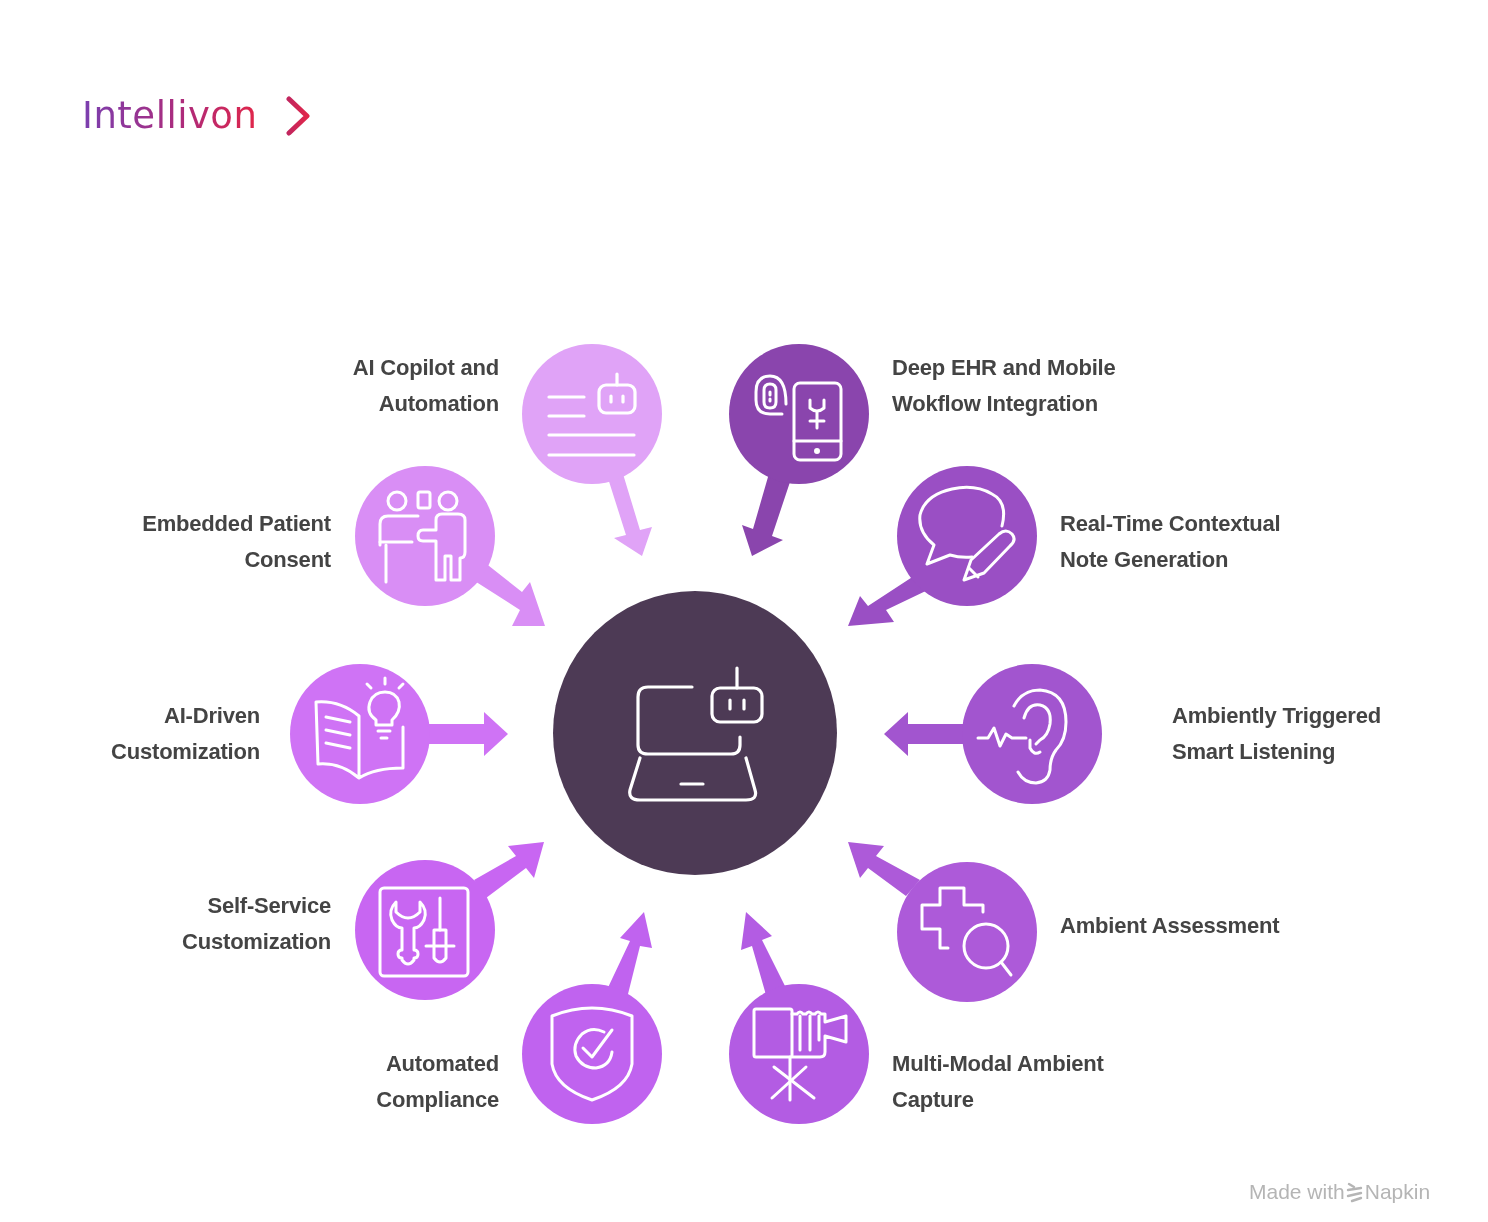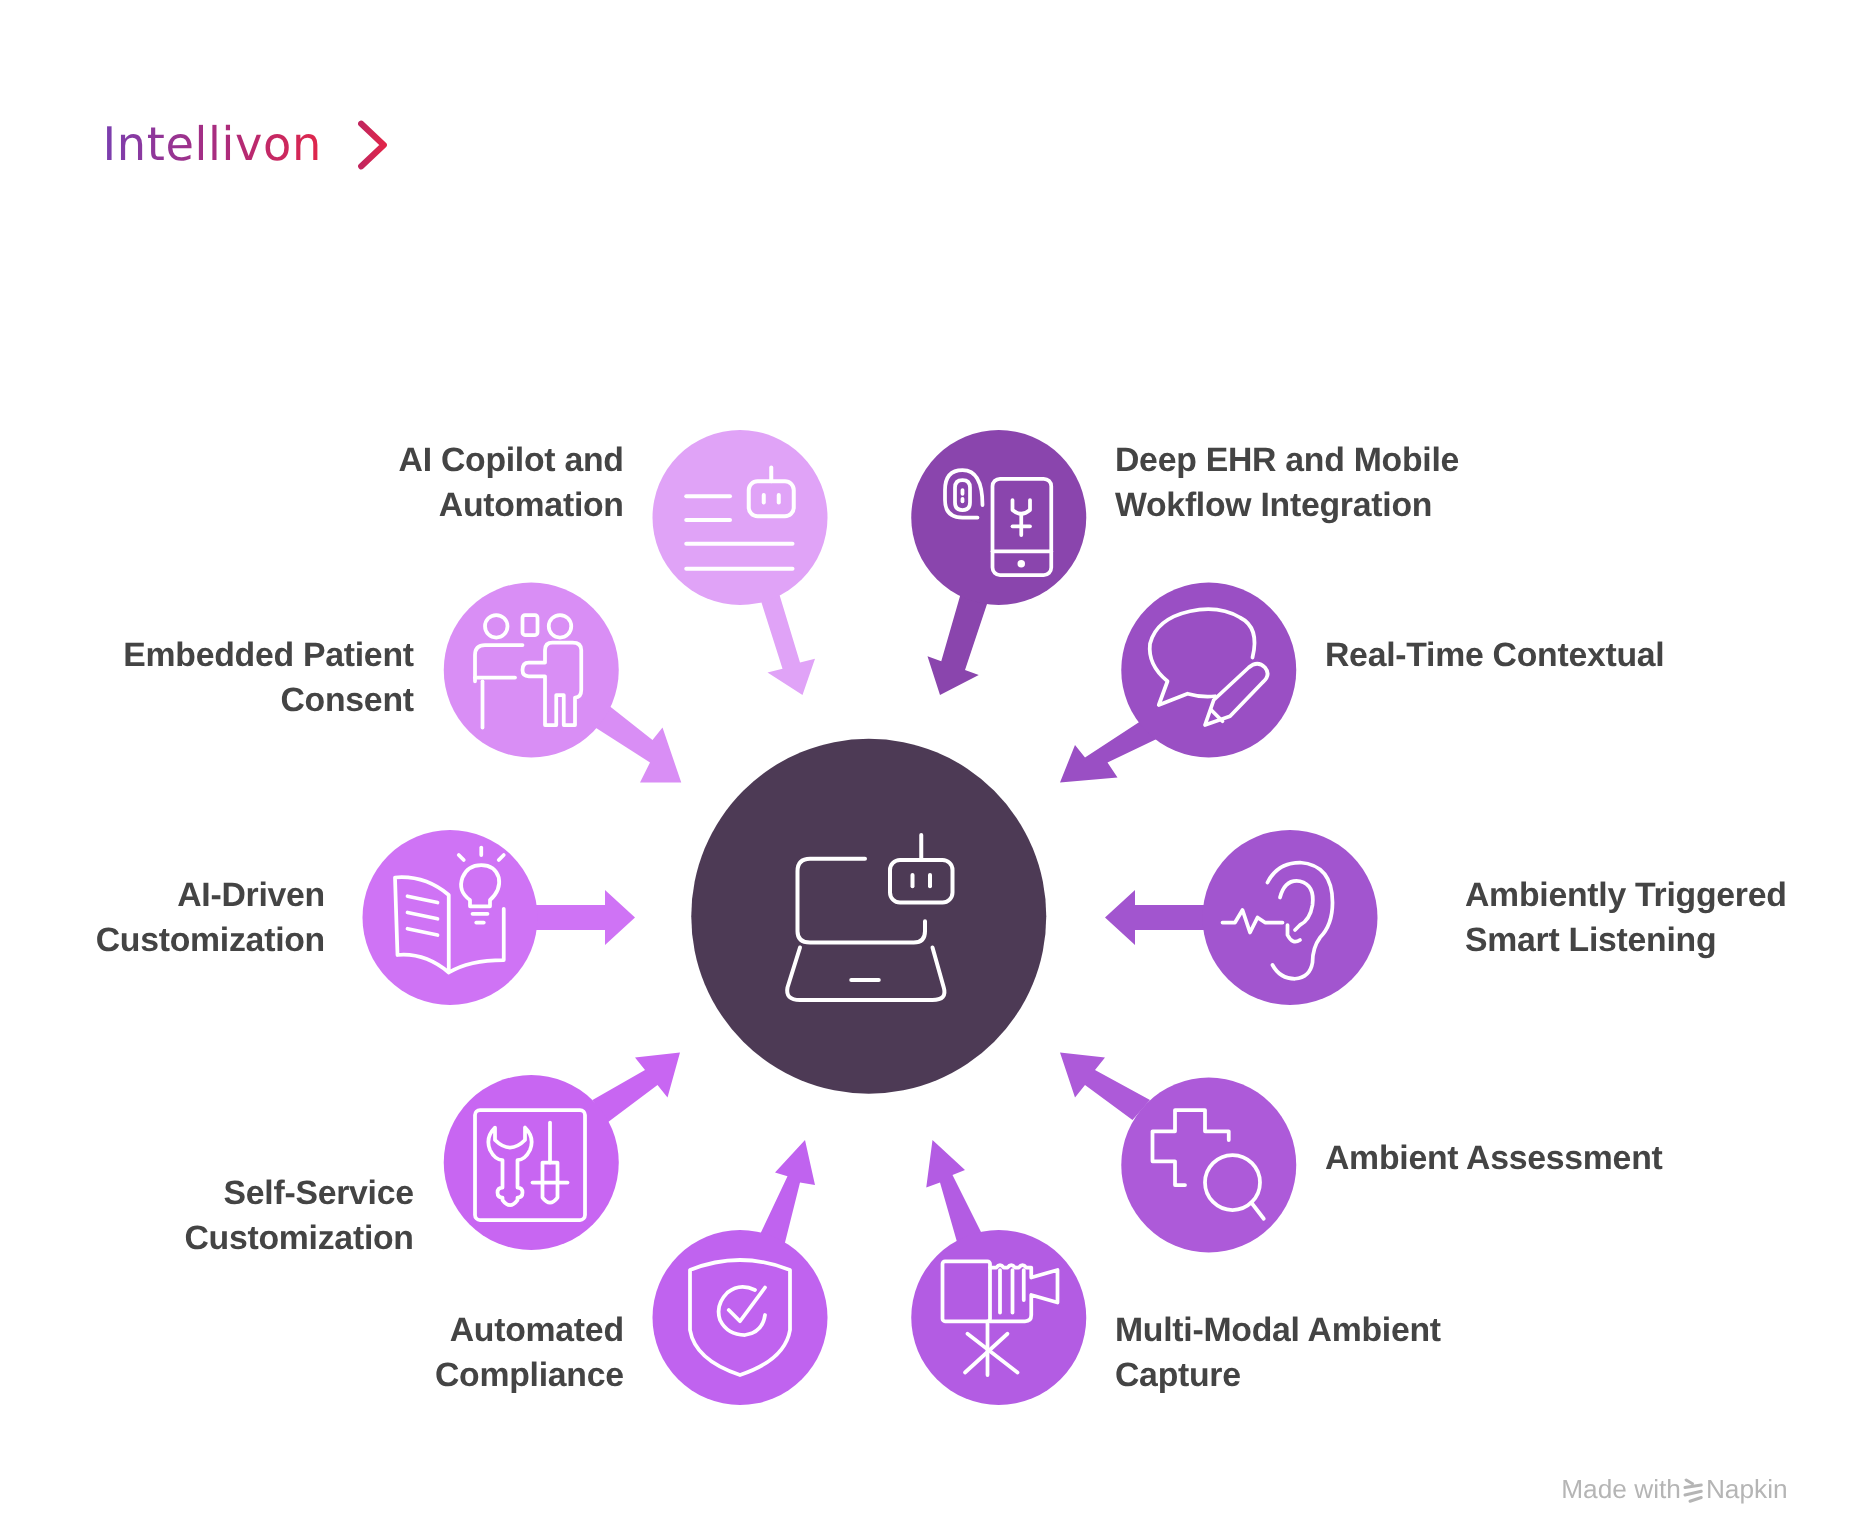--- a/index.html
+++ b/index.html
@@ -1,18 +1,18 @@
 <!DOCTYPE html>
 <html><head>
 <meta charset="utf-8">
 <style>
   html, body { margin:0; padding:0; background:#ffffff; }
   body { width:1488px; height:1222px; position:relative; overflow:hidden; font-family:"Liberation Sans", sans-serif; }
   #diagram { position:absolute; left:0; top:0; }
-  .label { position:absolute; font-family:"Liberation Sans", sans-serif; font-weight:700; font-size:27px; line-height:36px; color:#444444; letter-spacing:-0.2px; white-space:nowrap; }
+  .label { position:absolute; font-family:"Liberation Sans", sans-serif; font-weight:700; font-size:22px; line-height:36px; color:#444444; letter-spacing:-0.2px; white-space:nowrap; }
   .label.right { text-align:right; }
   .label.left { text-align:left; }
   .label span { display:block; }
   #logo { position:absolute; left:82px; top:94px; font-family:"DejaVu Sans", sans-serif; font-size:37px; font-weight:400; letter-spacing:0.5px;
           background:linear-gradient(90deg,#7a3fb0 0%,#b02a78 60%,#e0264a 100%); -webkit-background-clip:text; background-clip:text; color:transparent; }
   #logo-chevron { position:absolute; left:283px; top:96px; }
   #footer { position:absolute; left:1249px; top:1180px; font-family:"Liberation Sans", sans-serif; font-size:21px; color:#b5b5b5; display:flex; align-items:center; gap:0; }
 </style>
 </head>
 <body>
@@ -215,30 +215,31 @@
 <div class="label left" style="left:892px; top:350px;">
   <span>Deep EHR and Mobile</span>
   <span>Wokflow Integration</span>
 </div>
 <div class="label right" style="right:1157px; top:506px;margin-left:20px;">
   <span>Embedded Patient</span>
   <span>Consent</span>
 </div>
 <div class="label left" style="left:1060px; top:506px;">
   <span>Real-Time Contextual</span>
+  <span>Note Generation</span>
 </div>
 <div class="label right" style="right:1228px; top:698px;">
   <span>AI-Driven</span>
   <span>Customization</span>
 </div>
 <div class="label left" style="left:1132px; top:698px;margin-left:40px;">
   <span>Ambiently Triggered</span>
   <span>Smart Listening</span>
 </div>
-<div class="label right" style="right:1157px; top:936px;">
+<div class="label right" style="right:1157px; top:888px;">
   <span>Self-Service</span>
   <span>Customization</span>
 </div>
 <div class="label left" style="left:1060px; top:908px;">
   <span>Ambient Assessment</span>
 </div>
 <div class="label right" style="right:989px; top:1046px;">
   <span>Automated</span>
   <span>Compliance</span>
 </div>

